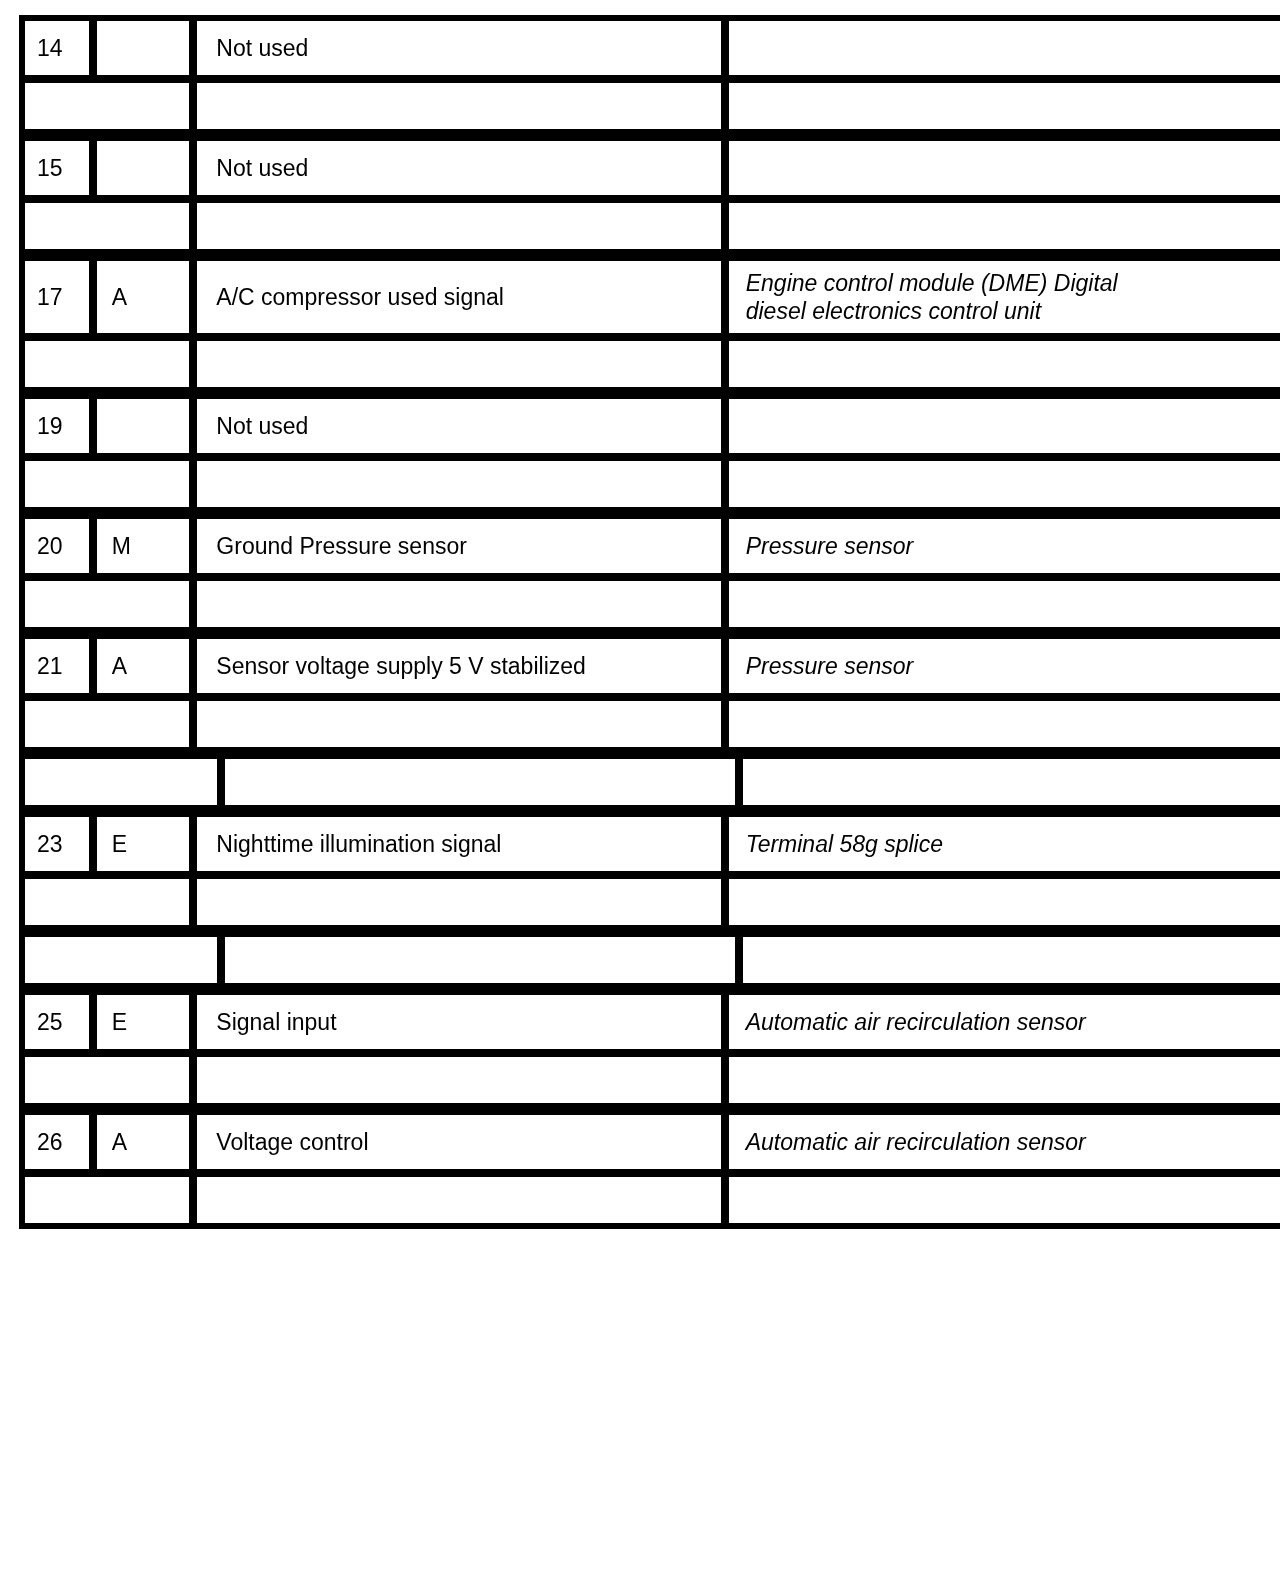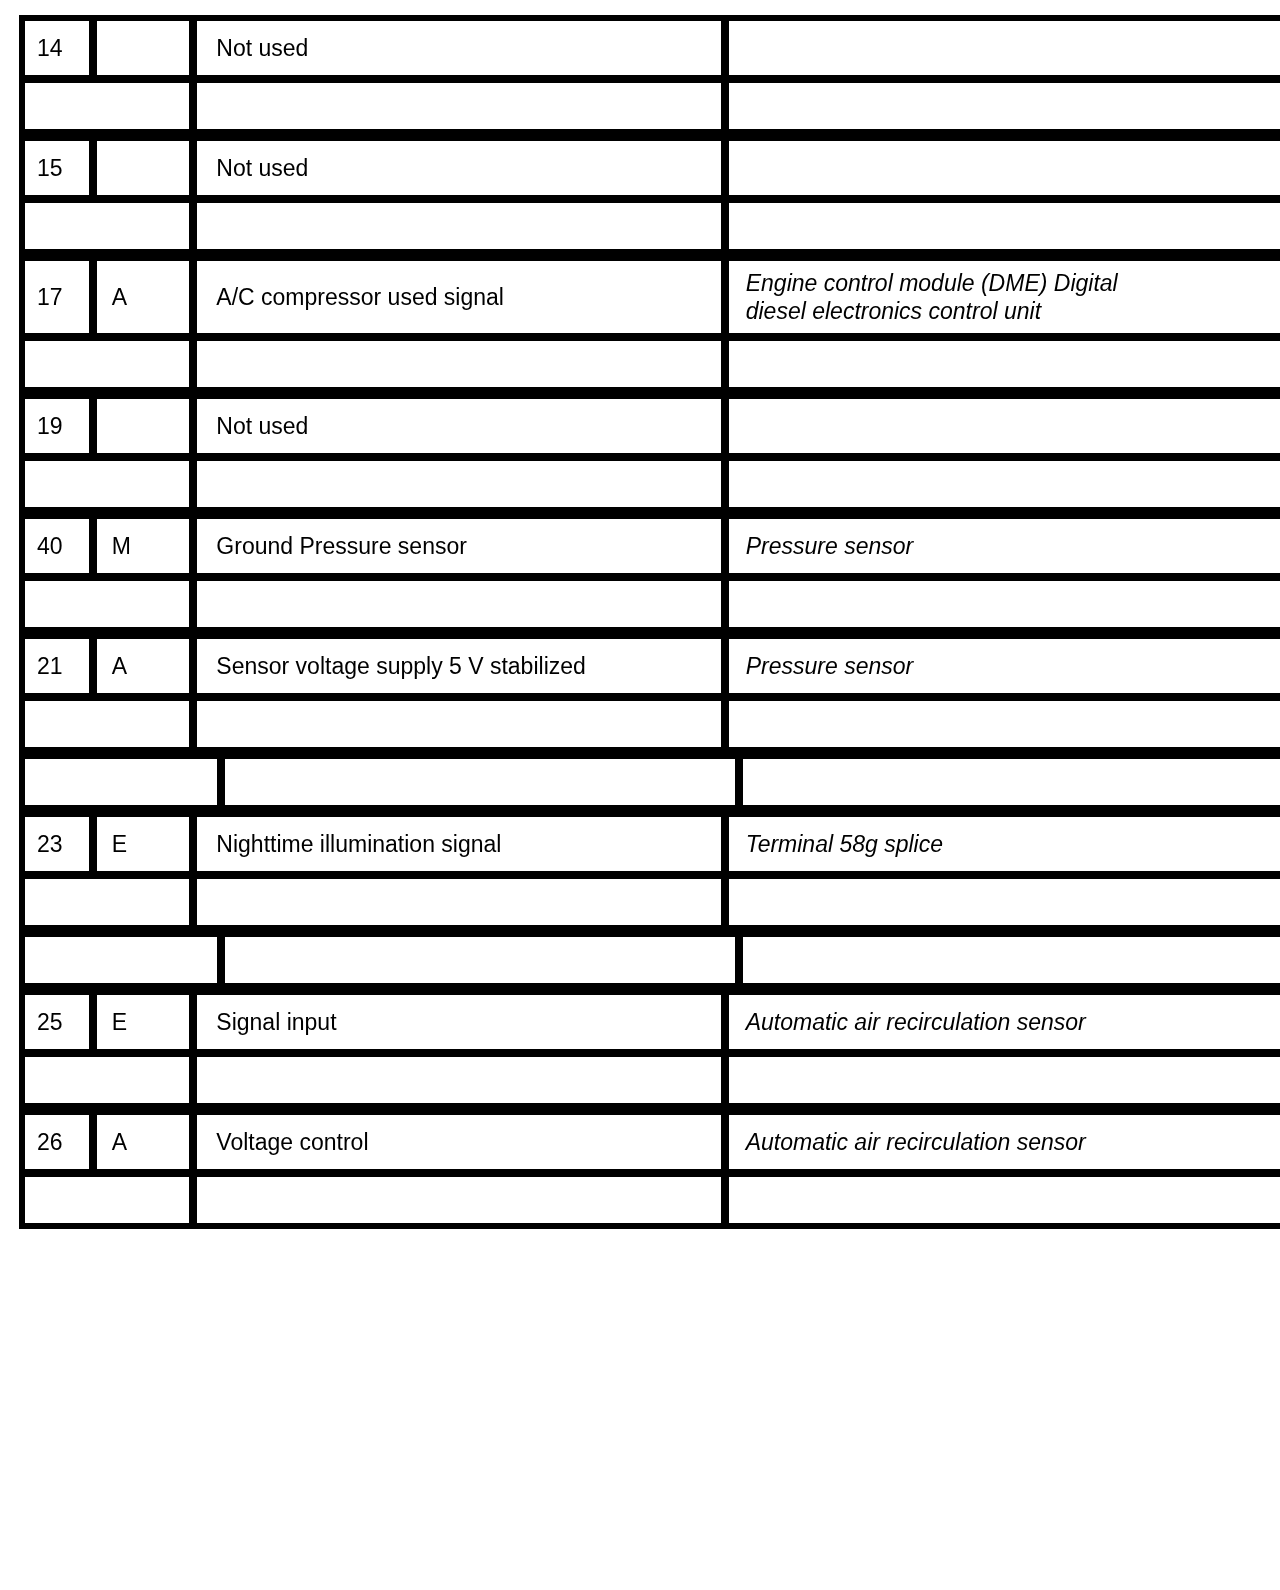--- a/index.html
+++ b/index.html
@@ -115,21 +115,21 @@
         <td class="spacer-left" colspan="2"></td>
         <td class="spacer-desc"></td>
         <td class="spacer-comp"></td>
       </tr>
     </tbody>
   </table>
 
   <table class="pin-block">
     <tbody>
       <tr class="content-row">
-        <td class="num">40</td>
+        <td class="num">20</td>
         <td class="code">M</td>
         <td class="desc">Ground Pressure sensor</td>
         <td class="comp">Pressure sensor</td>
       </tr>
       <tr class="spacer-row">
         <td class="spacer-left" colspan="2"></td>
         <td class="spacer-desc"></td>
         <td class="spacer-comp"></td>
       </tr>
     </tbody>

